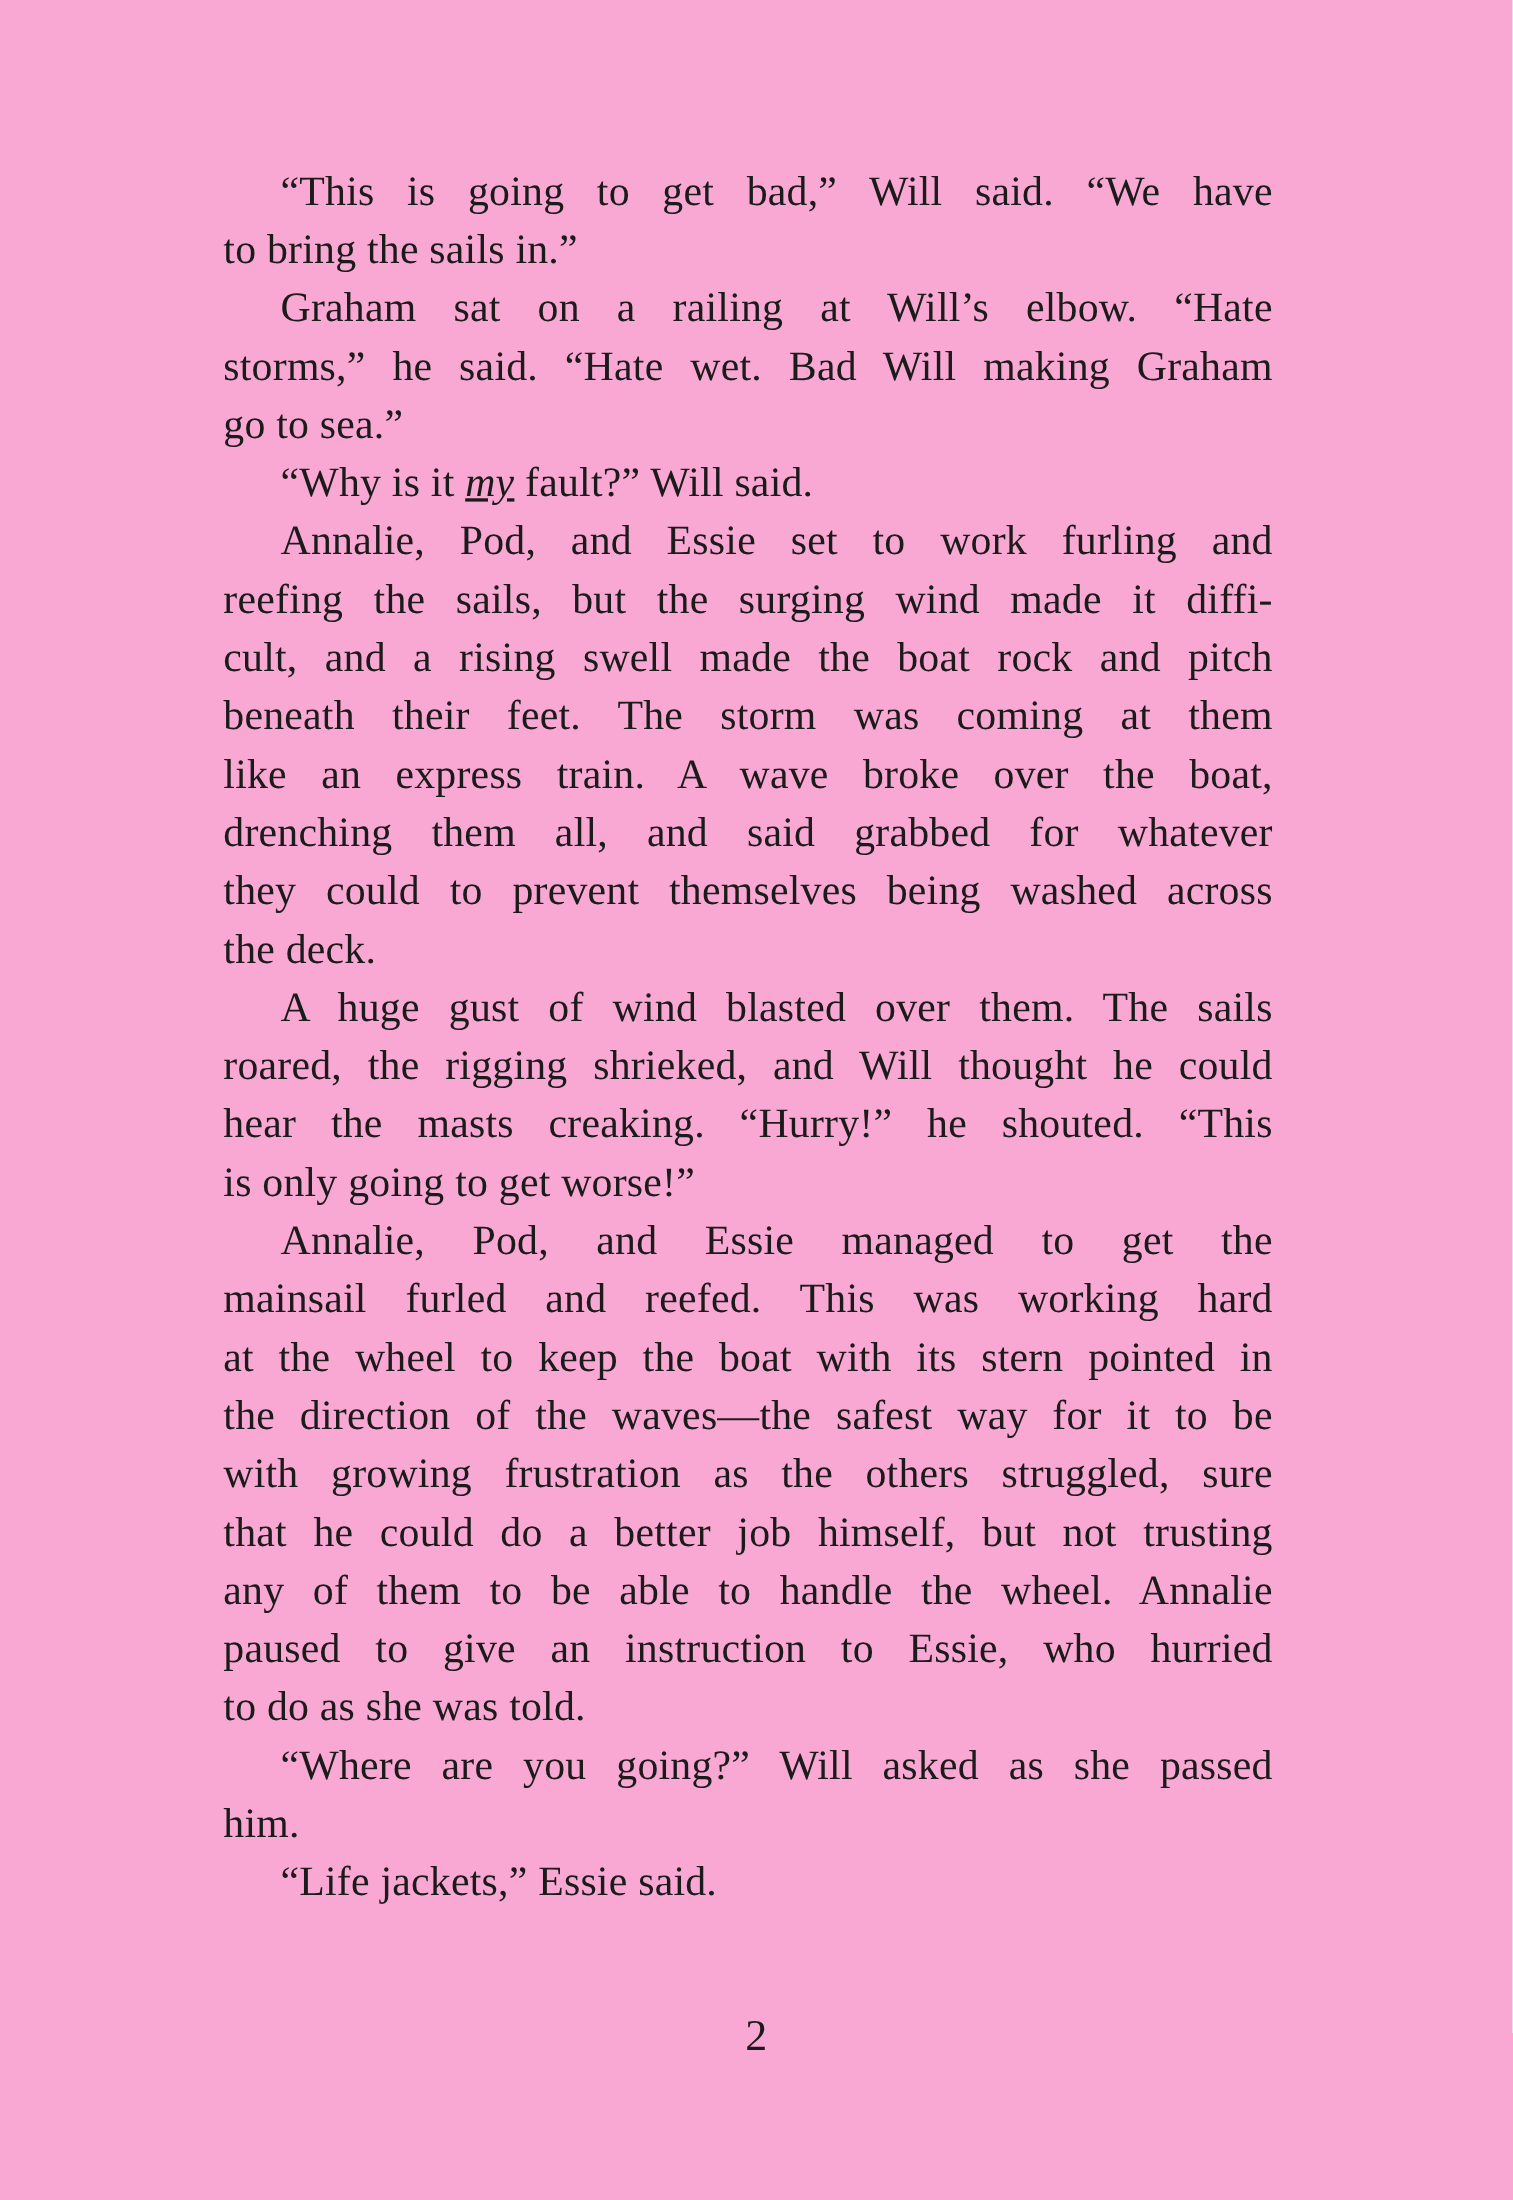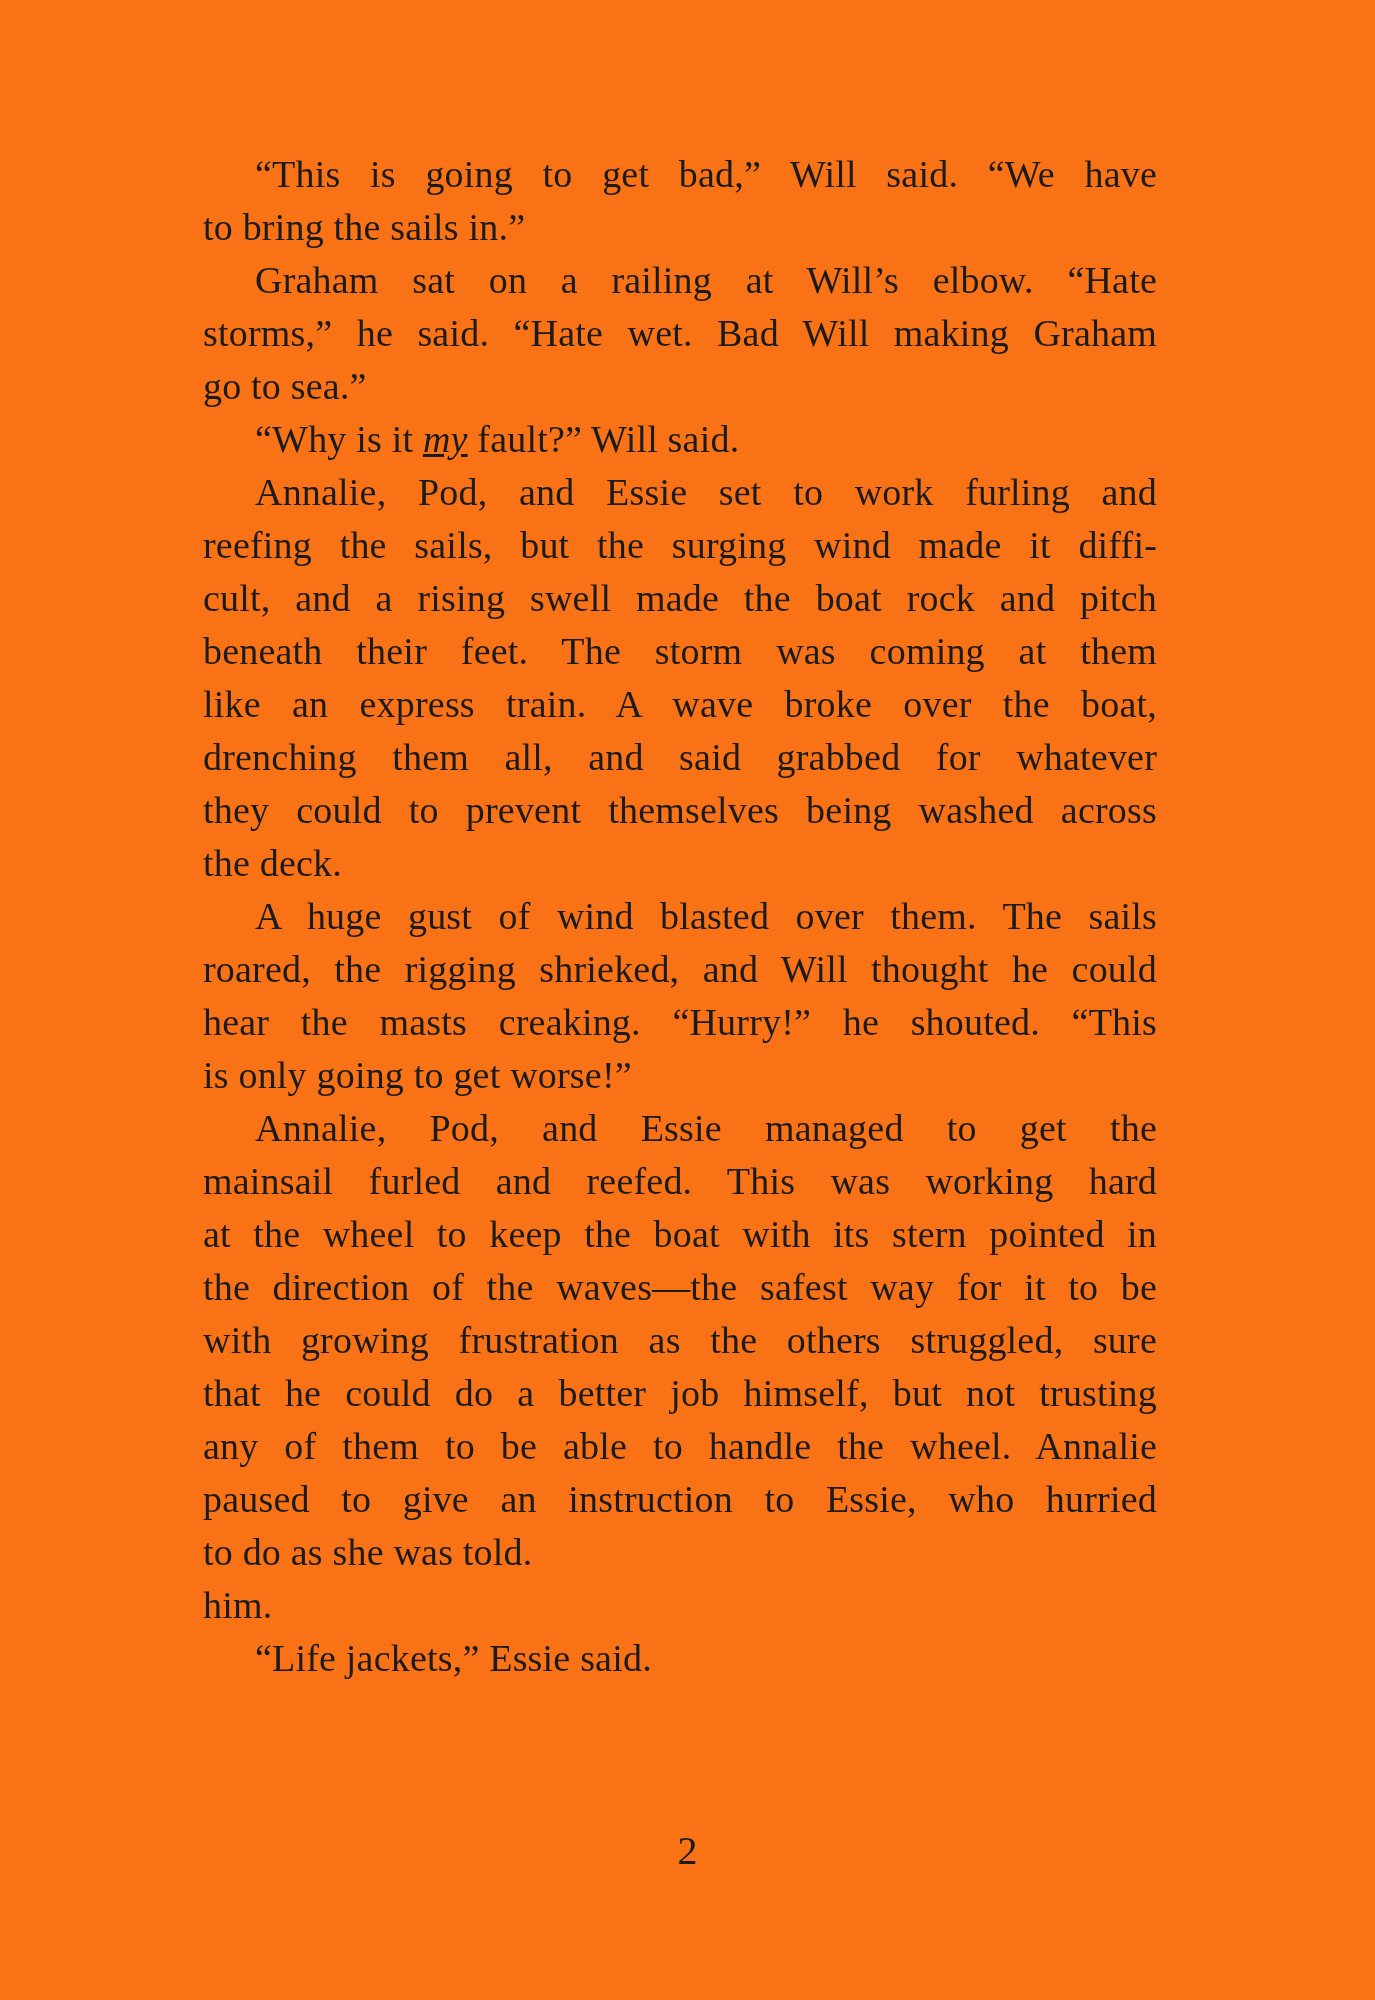--- a/index.html
+++ b/index.html
@@ -4,21 +4,21 @@
 <style>
   html, body {
     margin: 0;
     padding: 0;
     background: #ffffff;
   }
   .page {
     position: relative;
     width: 1375px;
     height: 2000px;
-    background: #f97316;
+    background: #f9a8d4;
     overflow: hidden;
     font-family: "Liberation Serif", "DejaVu Serif", serif;
     color: #1b1b1b;
   }
   .text-block {
     position: absolute;
     left: 203px;
     top: 148px;
     width: 954px;
     font-size: 38px;
@@ -85,19 +85,20 @@
     <div class="line e">is only going to get worse!”</div>
     <div class="line j in">Annalie, Pod, and Essie managed to get the</div>
     <div class="line j">mainsail furled and reefed. This was working hard</div>
     <div class="line j">at the wheel to keep the boat with its stern pointed in</div>
     <div class="line j">the direction of the waves—the safest way for it to be</div>
     <div class="line j">with growing frustration as the others struggled, sure</div>
     <div class="line j">that he could do a better job himself, but not trusting</div>
     <div class="line j">any of them to be able to handle the wheel. Annalie</div>
     <div class="line j">paused to give an instruction to Essie, who hurried</div>
     <div class="line e">to do as she was told.</div>
+    <div class="line j in">“Where are you going?” Will asked as she passed</div>
     <div class="line e">him.</div>
     <div class="line e in">“Life jackets,” Essie said.</div>
   </div>
 
   <div class="folio">2</div>
 
 </div>
 
 </body></html>

